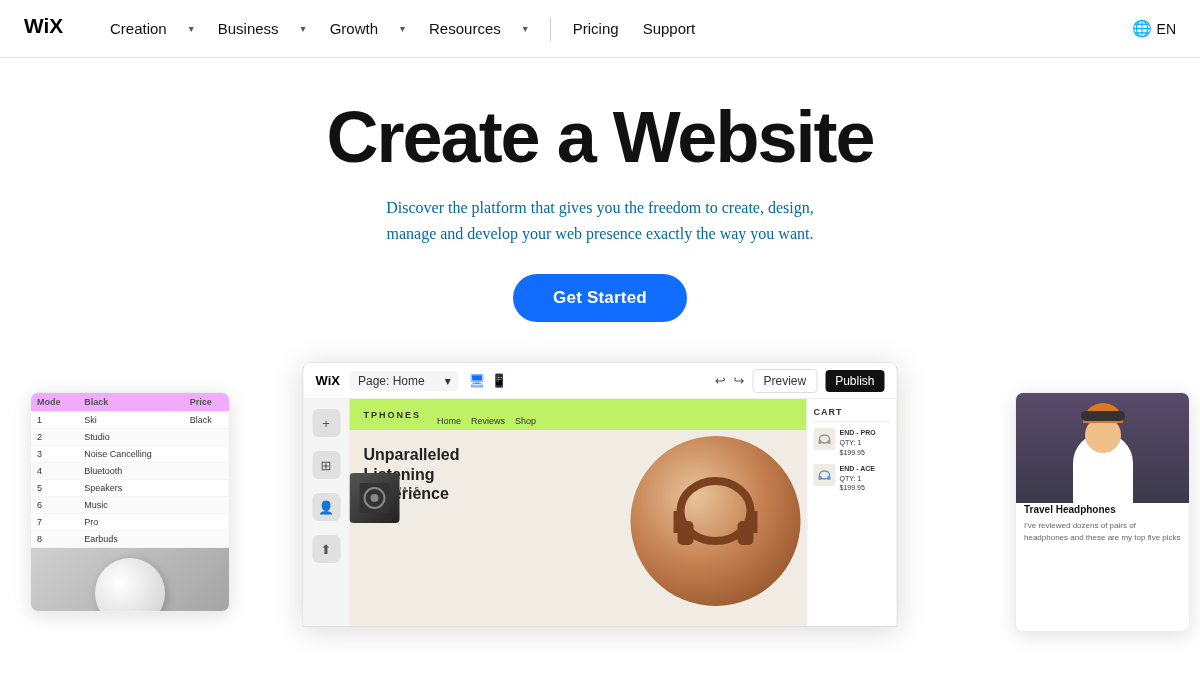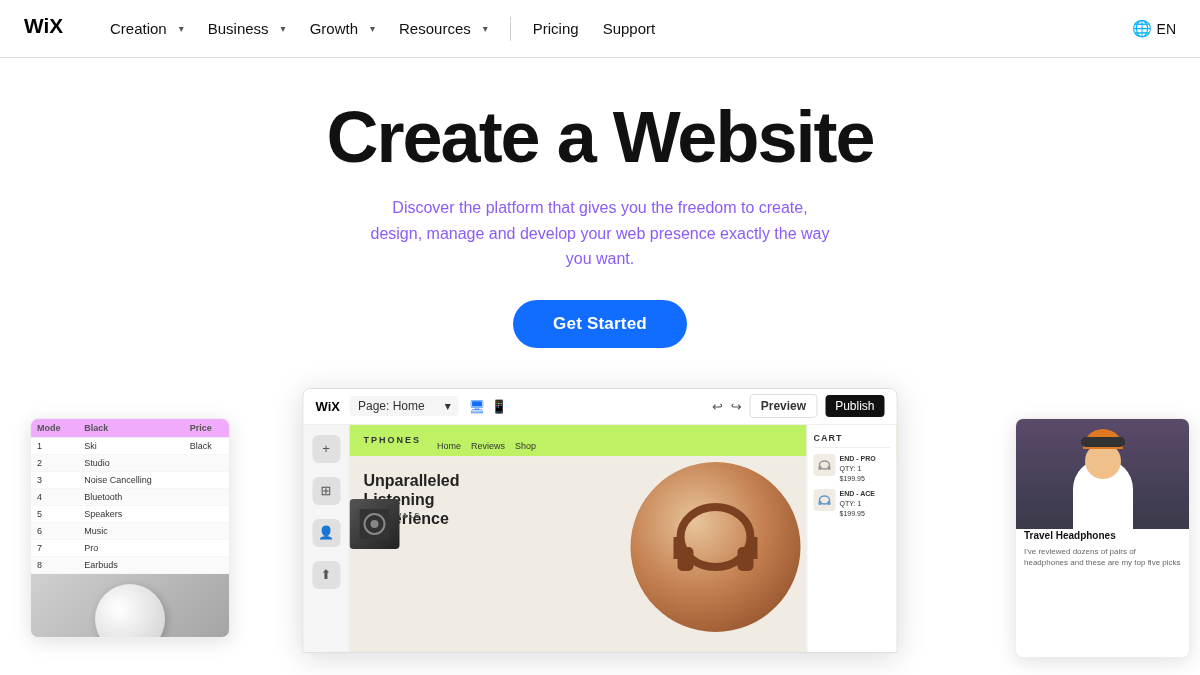--- a/index.html
+++ b/index.html
@@ -25,21 +25,21 @@
     }
     .nav-items {
       display: flex;
       align-items: center;
       gap: 4px;
       flex: 1;
     }
     .nav-item {
       display: flex;
       align-items: center;
-      gap: 12px;
+      gap: 22px;
       padding: 6px 10px;
       font-size: 15px;
       font-weight: 500;
       color: #111;
       cursor: pointer;
       border-radius: 6px;
       white-space: nowrap;
     }
     .nav-item .chevron {
       font-size: 10px;
@@ -83,23 +83,24 @@
       font-size: 72px;
       font-weight: 900;
       line-height: 1.1;
       color: #111;
       letter-spacing: -2px;
       max-width: 700px;
     }
     .hero-subtitle {
       margin-top: 18px;
       font-size: 16px;
-      color: #8b5cf6;
+      color: #0369a1;
       line-height: 1.6;
       max-width: 460px;
+      font-family: Liberation Serif, serif;
     }
     .hero-cta {
       margin-top: 28px;
       background: #116dff;
       color: #fff;
       border: none;
       border-radius: 30px;
       padding: 14px 40px;
       font-size: 17px;
       font-weight: 600;
@@ -176,21 +177,20 @@
     }
     .editor-undo { font-size: 13px; color: #555; cursor: pointer; }
     .preview-btn {
       font-size: 12px;
       padding: 4px 10px;
       border: 1px solid #ddd;
       border-radius: 4px;
       background: #fff;
       cursor: pointer;
       color: #333;
-      font-weight: bold;
     }
     .publish-btn {
       font-size: 12px;
       padding: 4px 10px;
       border-radius: 4px;
       background: #111;
       color: #fff;
       border: none;
       cursor: pointer;
     }

